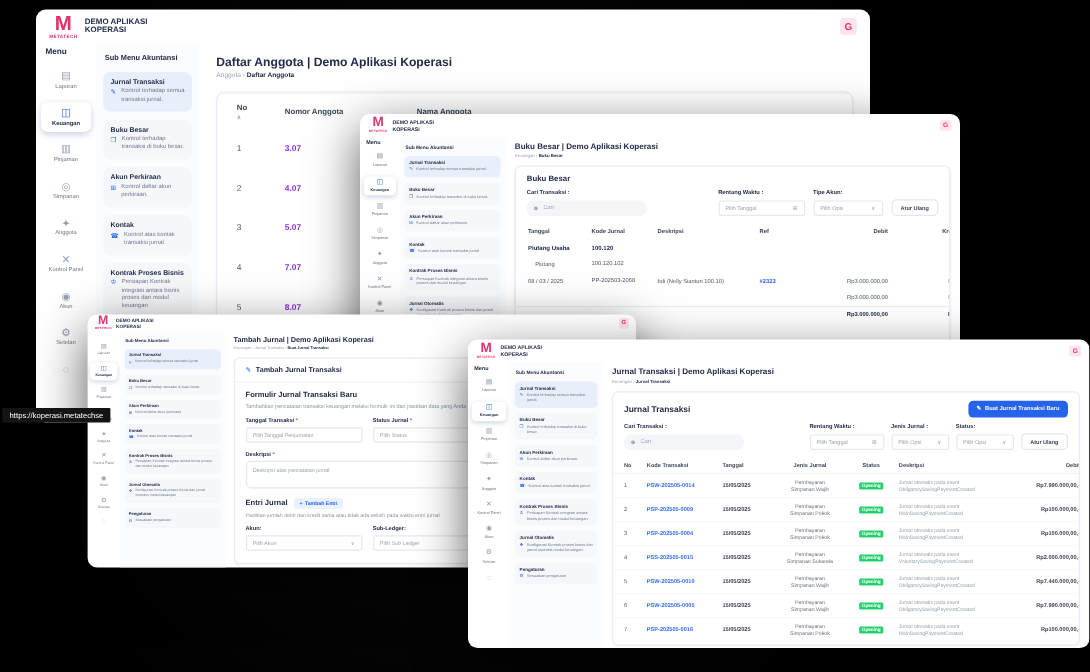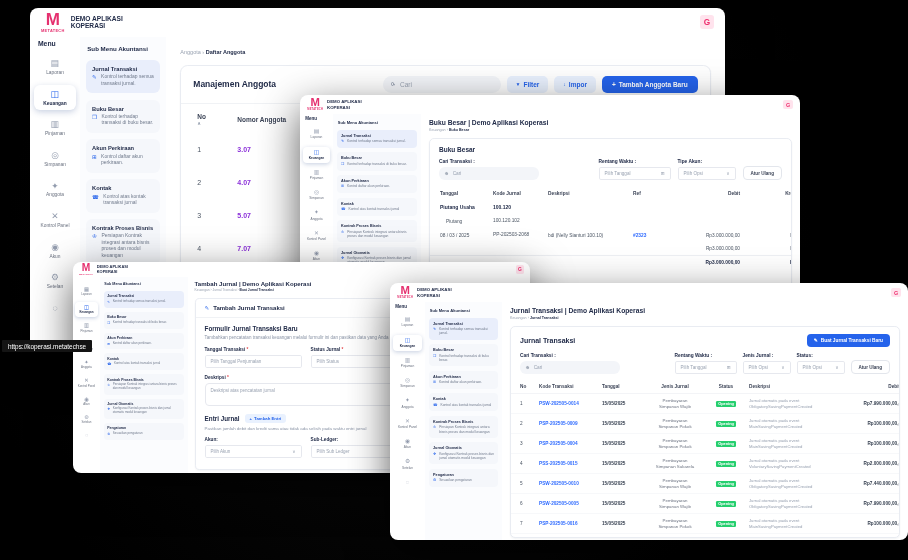--- a/index.html
+++ b/index.html
@@ -233,41 +233,23 @@
             <div class="subcard">
             <div class="subcard-t">Pengaturan</div>
             <div class="subcard-b">
                 <span class="subcard-ic">⚙</span>
                 <span class="subcard-d">Sesuaikan pengaturan</span>
               </div>
           </div>
           </div>
       </div>
       <div class="main">
+        <div class="pg-title">Daftar Anggota | Demo Aplikasi Koperasi</div>
         <div class="crumb"><span>Anggota</span> <span>›</span> <span class="cur">Daftar Anggota</span></div>
         <div class="card">
-          <div class="wa-cardhead">
-            <span class="wa-cardtitle">Manajemen Anggota</span>
-            <div class="wa-search">
-                <span class="ic-search"></span>
-                <input class="inp" style="font-size: 6.5px;" placeholder="Cari">
-              </div>
-            <button class="btn btn-light">
-                <span style="font-size:5px">▼</span>
-                <span>Filter</span>
-              </button>
-            <button class="btn btn-light">
-                <span style="font-size:5px">↓</span>
-                <span>Impor</span>
-              </button>
-            <button class="btn btn-primary">
-                <span>+</span>
-                <span>Tambah Anggota Baru</span>
-              </button>
-          </div>
           <div class="wa-grid wa-thead">
             <span><span>No</span><span class="wa-caret">∧</span></span>
             <span>Nomor Anggota</span>
             <span>Nama Anggota</span>
           </div>
           <div>
               <div class="wa-grid wa-row">
               <span class="wa-no">1</span>
               <span class="wa-nomor">3.07</span>
               <span class="wa-name">Saroha Nabal</span>

